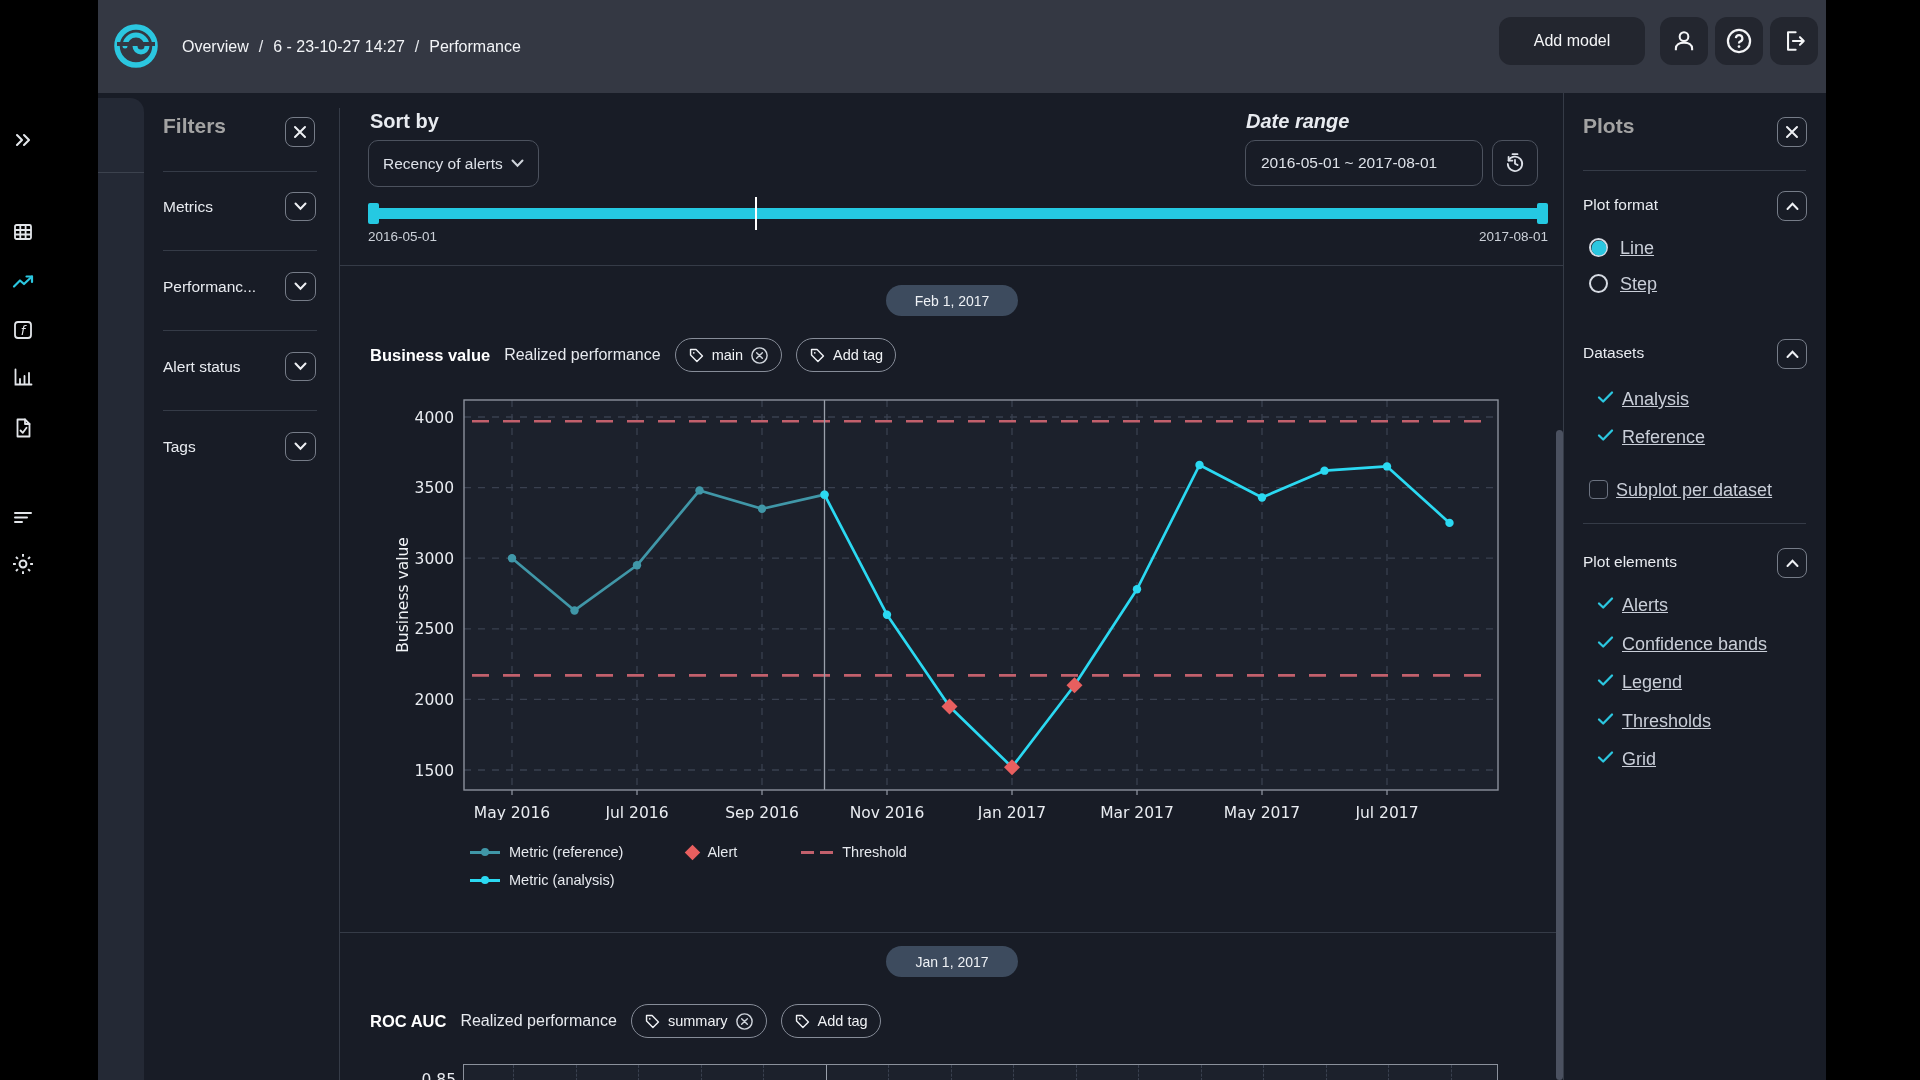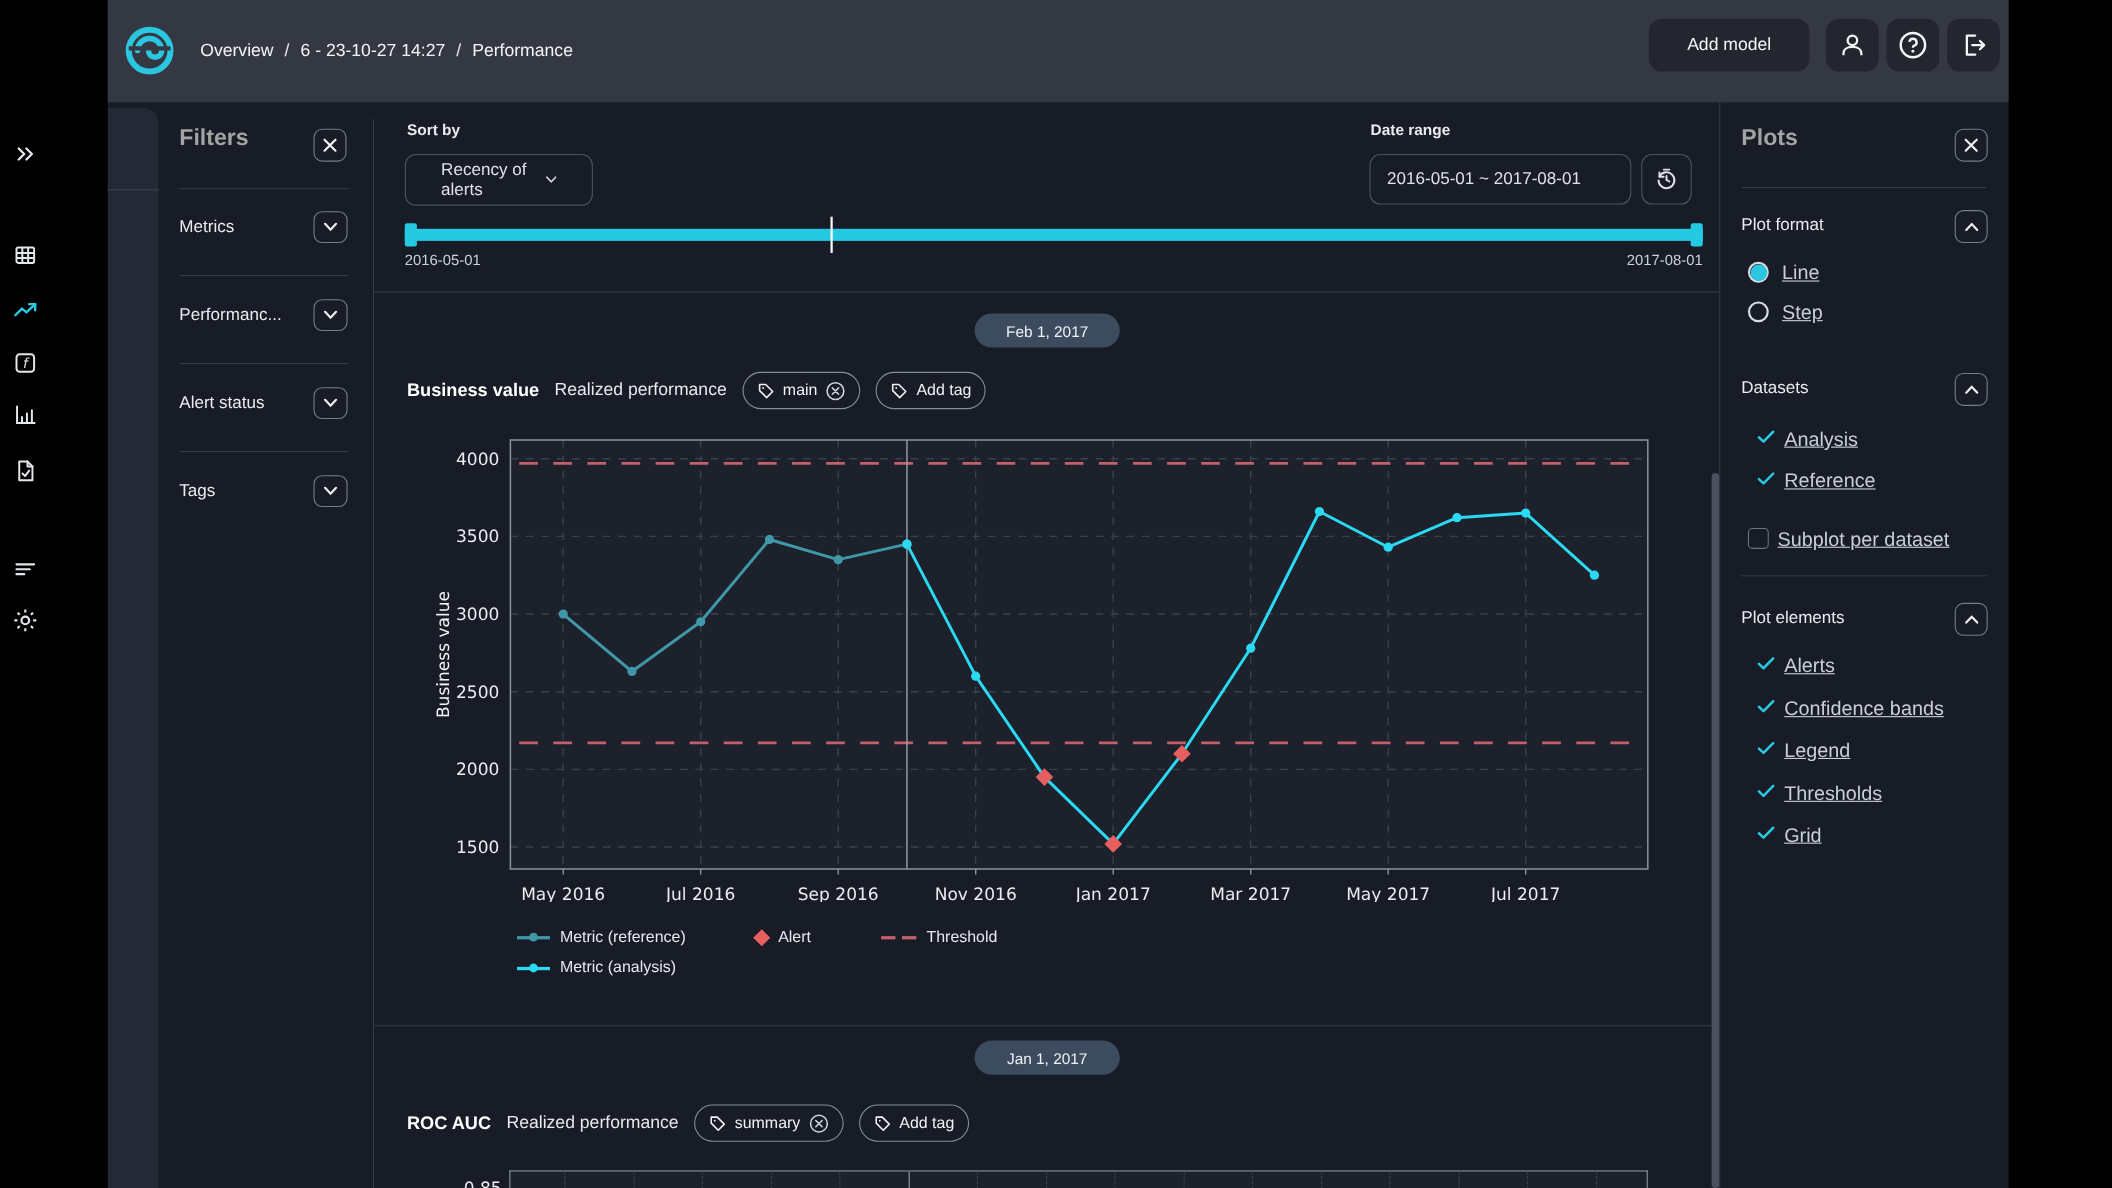--- a/index.html
+++ b/index.html
@@ -18,21 +18,21 @@
   .rail { position:absolute; left:98px; top:98px; width:46px; height:982px; background:#242935; border-radius:0 14px 0 0; }
   .rail-icon { position:absolute; left:0; width:46px; display:flex; justify-content:center; }
   .rail-div { position:absolute; left:98px; top:172px; width:46px; border-top:1.5px solid #3c424e; }
   
   .panel-title { color:#a3a3a3; font-size:21px; font-weight:600; }
   .sq-btn { background:transparent; border:1.5px solid #767c88; border-radius:8px; display:flex;
             align-items:center; justify-content:center; cursor:pointer; }
   .hdiv { border-top:1.5px solid #353b47; }
   .vdiv { border-left:1.5px solid #353b47; }
   .f-label { color:#e8ebf0; font-size:15.5px; }
-  .small-label { color:#e8ebf0; font-size:14px; font-weight:700; }
+  .small-label { color:#e8ebf0; font-size:20px; font-weight:700; }
   .input-box { background:transparent; border:1.5px solid #4c525e; border-radius:10px; color:#dde1e8;
                font-size:15.5px; display:flex; align-items:center; }
   
   .slider-bar { position:absolute; left:368px; top:208px; width:1180px; height:11px; background:#25c9e2; }
   .slider-handle { position:absolute; top:203px; width:11px; height:21px; background:#25c9e2; border-radius:2px; }
   .slider-cursor { position:absolute; top:197px; width:2px; height:33px; background:#ffffff; }
   .slider-lab { position:absolute; top:229px; color:#ccd1d9; font-size:13.5px; }
   
   .date-pill { position:absolute; background:#3d4b5e; border-radius:16px; color:#eef1f5; font-size:14px;
                display:flex; align-items:center; justify-content:center; }
@@ -189,28 +189,28 @@
 <div class="abs f-label" style="left:163px; top:438px;">Tags</div>
 <button class="sq-btn abs" style="left:285px; top:432px; width:31px; height:29px;">
   <svg width="13" height="9" viewBox="0 0 13 9" fill="none" stroke="#eef0f4" stroke-width="2" stroke-linecap="round">
       <path d="M1.5 1.5 L6.5 6.8 L11.5 1.5"></path>
     </svg>
 </button>
 
 <div class="abs vdiv" style="left:339px; top:108px; height:972px;"></div>
 
 <div class="abs small-label" style="left:370px; top:110px;">Sort by</div>
-<div class="input-box abs" style="left:368px; top:140px; width:171px; height:47px; padding:0 32px; justify-content:space-between;">
+<div class="input-box abs" style="left:368px; top:140px; width:171px; height:47px; padding:0 14px; justify-content:space-between;">
   <span>Recency of alerts</span>
   <svg width="13" height="9" viewBox="0 0 13 9" fill="none" stroke="#cfd4db" stroke-width="2" stroke-linecap="round">
       <path d="M1.5 1.5 L6.5 6.8 L11.5 1.5"></path>
     </svg>
 </div>
 
-<div class="abs small-label" style="left:1246px; top:110px;">Date range</div>
+<div class="abs small-label" style="left:1246px; top:110px;font-style:italic;">Date range</div>
 <div class="input-box abs" style="left:1245px; top:140px; width:238px; height:46px; padding:0 15px;">
   <span>2016-05-01 ~ 2017-08-01</span>
 </div>
 <button class="input-box abs" style="left:1492px; top:140px; width:46px; height:46px; justify-content:center; cursor:pointer;">
   <svg width="24" height="24" viewBox="0 0 24 24" fill="none" stroke="#dde1e8" stroke-width="1.8" stroke-linecap="round" stroke-linejoin="round">
     <path d="M5.6 9.5 A7.2 7.2 0 1 1 4.8 13"></path>
     <path d="M5.6 5.8 V9.6 H9.4"></path>
     <path d="M12 9 V12.6 L14.6 14"></path>
     <path d="M9.5 3.2 H14.5"></path>
   </svg>

